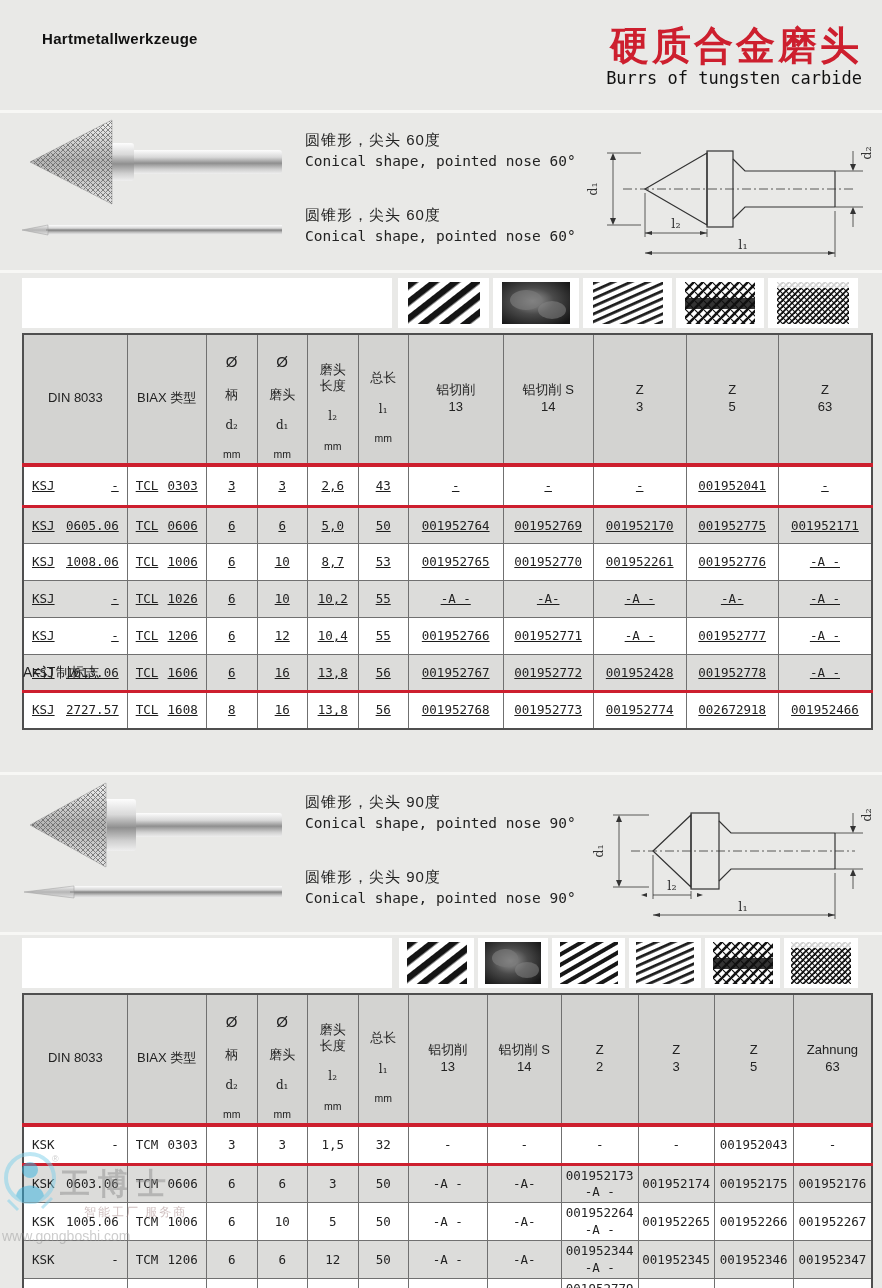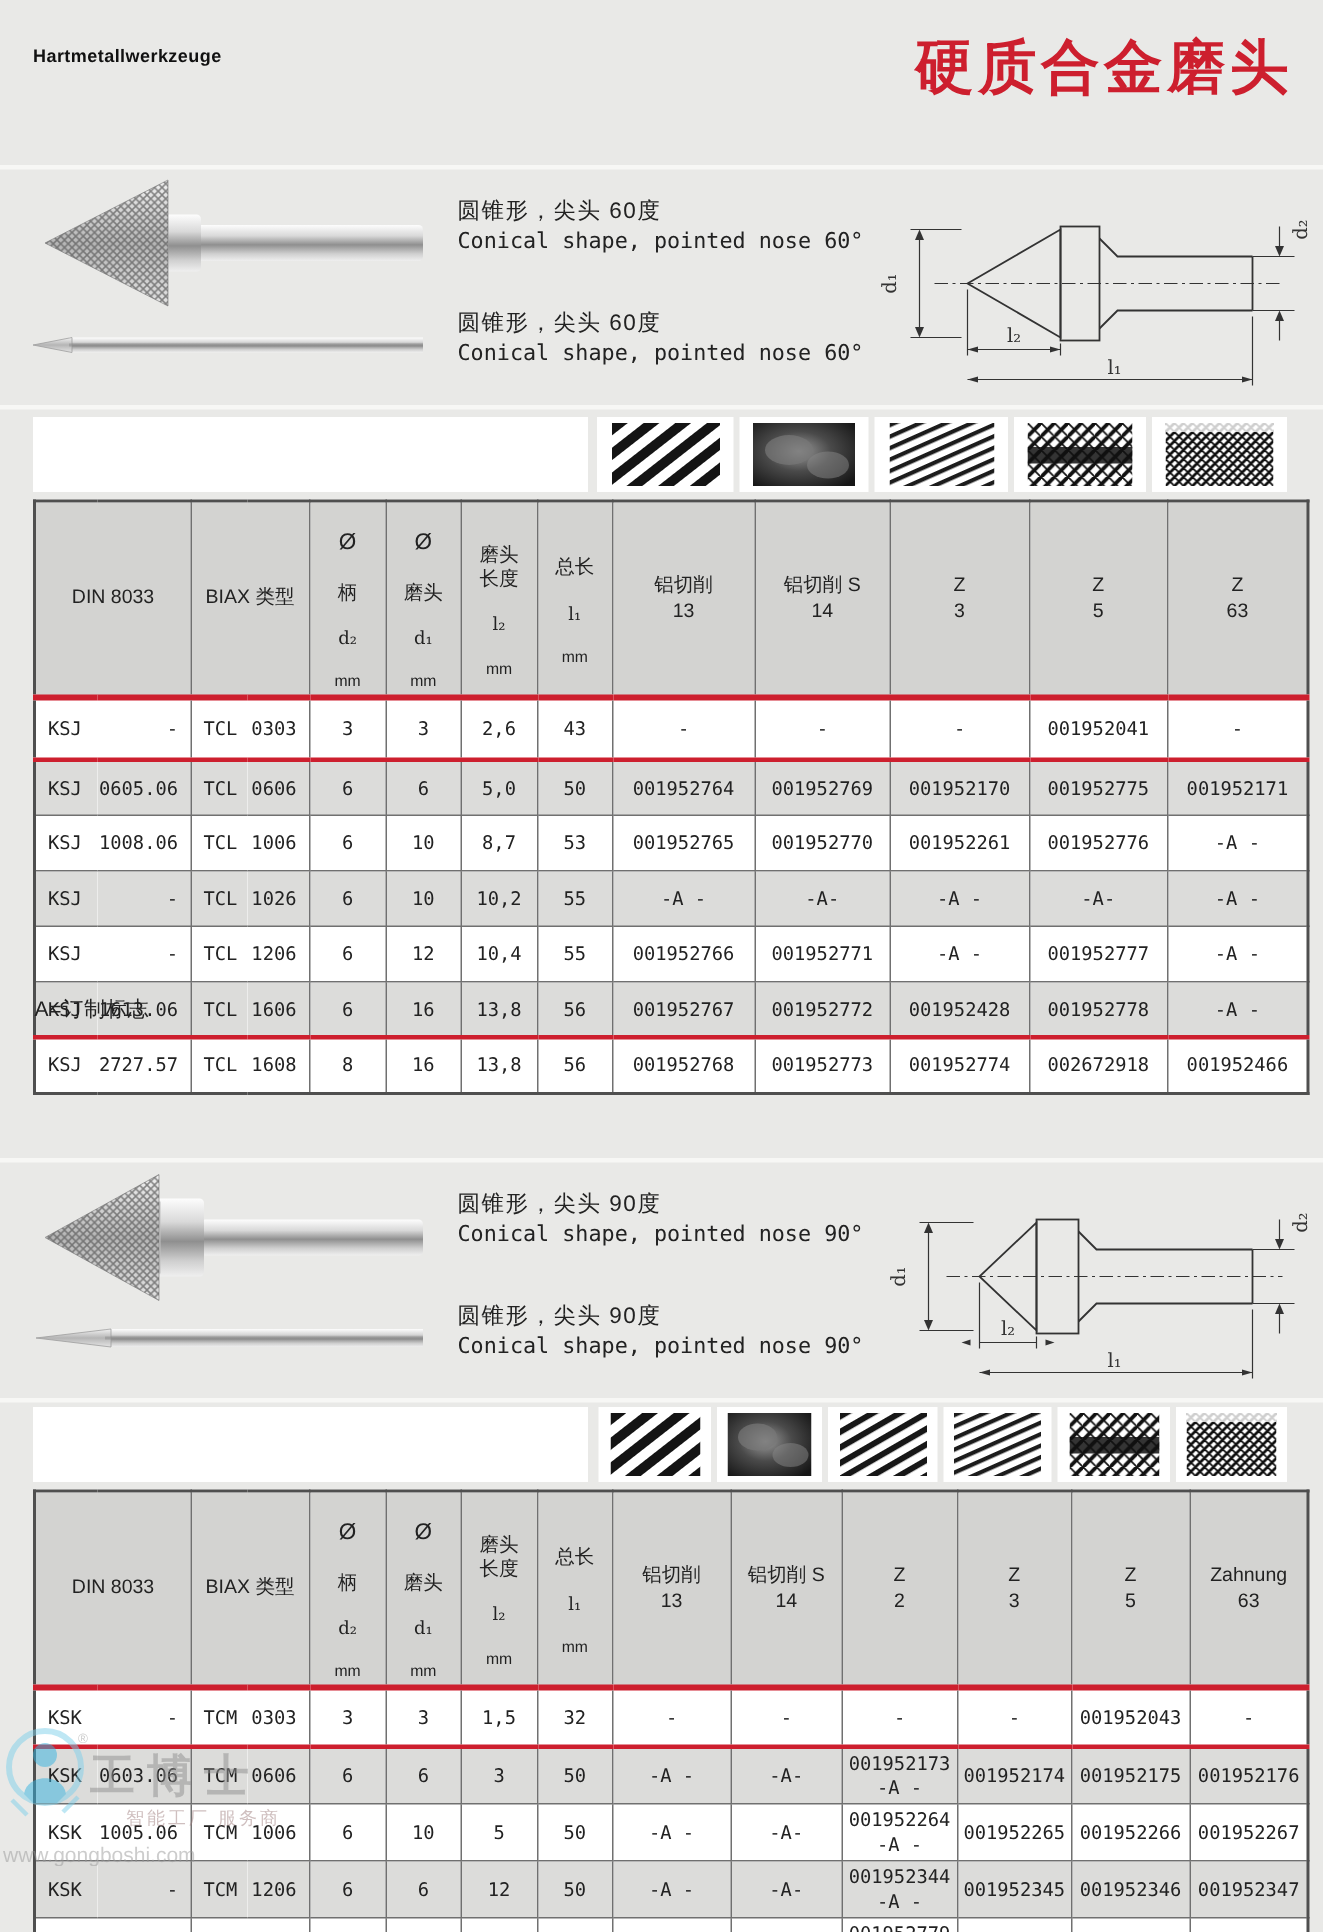--- a/index.html
+++ b/index.html
@@ -3,21 +3,21 @@
 <meta charset="utf-8">
 <style>
   html,body{margin:0;padding:0;}
   body{width:882px;height:1288px;background:#e9e9e7;font-family:"Liberation Sans",sans-serif;color:#1c1c1c;position:relative;overflow:hidden;}
   .page{position:absolute;inset:0;}
 
   
   .logo{position:absolute;left:22px;top:26px;}
   .logo-box{display:inline-block;border:4px solid #cd1f2e;border-radius:10px;padding:1px 9px 3px;background:transparent;}
   .logo-text{font-family:"DejaVu Serif",serif;font-weight:bold;font-size:33px;color:#cd1f2e;letter-spacing:1px;line-height:1;}
-  .logo-sub{font-size:12px;font-weight:bold;color:#111;margin-top:4px;letter-spacing:.3px;}
+  .logo-sub{font-size:15px;font-weight:bold;color:#111;margin-top:4px;letter-spacing:.3px;margin-left:20px;}
   .titles{position:absolute;right:20px;top:24px;text-align:right;}
   .title-cn{font-size:39px;color:#cd1f2e;font-family:"DejaVu Serif",serif;font-weight:bold;letter-spacing:3px;line-height:1.1;}
   .title-en{font-size:17px;color:#111;font-family:"DejaVu Sans Mono",monospace;margin-top:1px;}
 
   .sep{position:absolute;left:0;right:0;height:3px;background:#f7f7f5;}
 
   
   .section{position:absolute;left:0;width:882px;height:157px;}
   .photo{position:absolute;}
   .plabel{position:absolute;left:305px;}
@@ -36,21 +36,21 @@
   th,td{border:1px solid #707070;overflow:hidden;}
   thead tr{height:64px;}
   th{background:#d3d3d1;font-weight:normal;font-size:13px;line-height:1.3;white-space:pre-line;vertical-align:middle;padding:2px 1px;color:#222;}
   thead th{border-bottom:4px solid #cd1f2e;}
   td{font-family:"DejaVu Sans Mono",monospace;font-size:12.5px;text-align:center;white-space:pre-line;vertical-align:middle;padding:1px;color:#222;line-height:1.3;}
   tbody tr{background:#fff;}
   tbody tr:nth-child(even){background:#dcdcda;}
   tr.rb td{border-bottom:3px solid #cd1f2e;}
   td.dp,td.bp{text-align:left;padding-left:8px;border-right-style:hidden;}
   td.dv,td.bv{text-align:right;padding-right:8px;border-left-style:hidden;}
-  #t1 tbody tr{height:37px;}  #t1 tbody tr:first-child{height:42px;}
+  #t1 tbody tr{height:37px;text-decoration:underline;}  #t1 tbody tr:first-child{height:42px;}
   #t2 tbody tr{height:38px;}  #t2 tbody tr:first-child{height:40px;}
   .h-sym{display:block;font-size:15px;line-height:1.05;}
   .h-name{display:block;font-size:13px;line-height:1.2;white-space:pre-line;}
   .h-dim{display:block;font-size:12px;line-height:1.1;font-family:"DejaVu Serif",serif;}
   .h-unit{display:block;font-size:10.5px;line-height:1.1;}
   .note{position:absolute;left:23px;font-size:14px;color:#222;letter-spacing:.5px;}
 
   
   .wm{position:absolute;left:2px;top:1142px;width:240px;height:140px;opacity:.5;pointer-events:none;}
   .wm-name{position:absolute;left:58px;top:22px;font-size:30px;font-weight:bold;color:#8f8f8f;letter-spacing:8px;font-family:"DejaVu Serif",serif;}
@@ -105,20 +105,21 @@
 </defs>
 </svg>
 
 <div class="page">
 
   <div class="logo">
     <div class="logo-sub">Hartmetallwerkzeuge</div>
   </div>
   <div class="titles">
     <div class="title-cn">硬质合金磨头</div>
+    <div class="title-en">Burrs of tungsten carbide</div>
   </div>
   <div class="sep" style="top:110px"></div>
 
   <div class="section" style="top:113px">
 
     <svg class="photo" style="left:18px;top:2px" width="275" height="94" viewBox="0 0 275 94">
       <rect x="112" y="35" width="152" height="24" rx="3" fill="url(#gShank)"></rect>
       <rect x="90" y="28" width="26" height="38" rx="3" fill="url(#gShank)"></rect>
       <rect x="86" y="30" width="7" height="34" fill="#c2c2c2"></rect>
       <polygon points="12,47 94,5 94,89" fill="url(#gCone)" stroke="#9a9a9a" stroke-width="0.6"></polygon>

